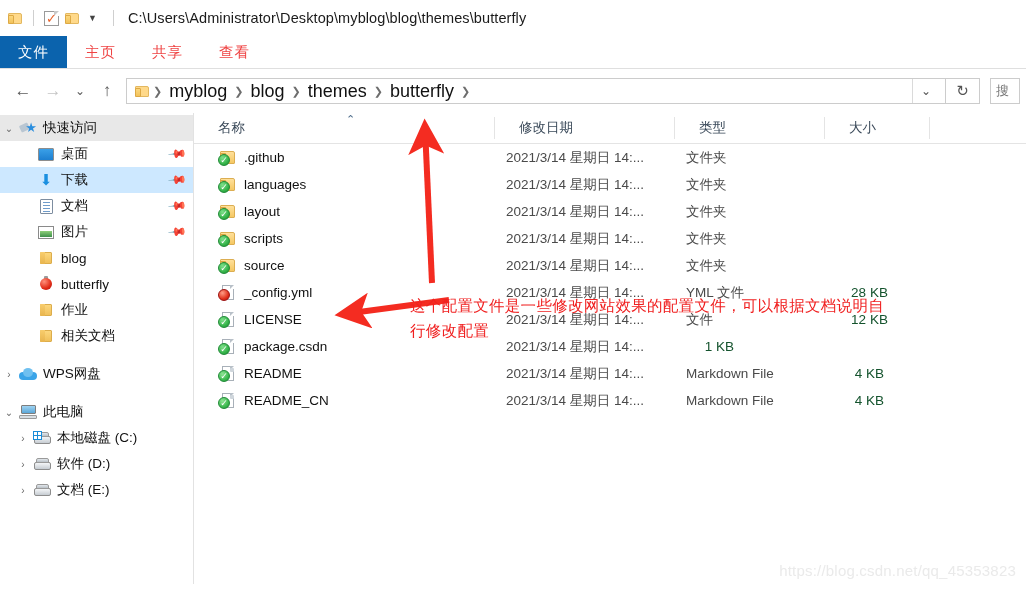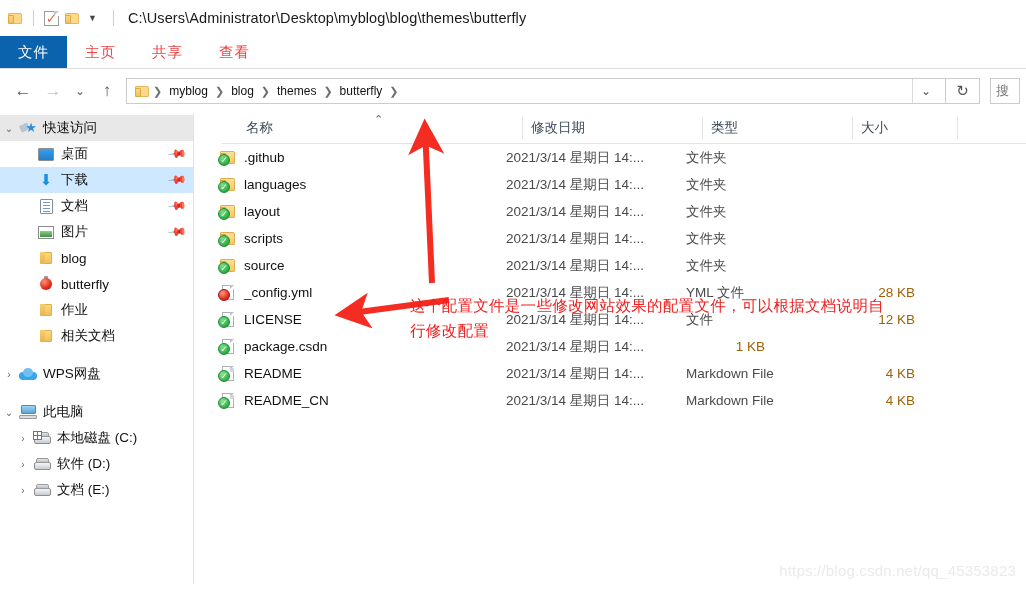--- a/index.html
+++ b/index.html
@@ -97,21 +97,21 @@
   }
   .navbtn.dim { color: #c4c4c4; }
   .navbtn.small { font-size: 12px; width: 24px; }
   .addressbar {
     flex: 1; height: 26px; margin-left: 4px;
     border: 1px solid #cccccc; background: #fff;
     display: flex; align-items: center; padding: 0 6px;
     box-sizing: border-box;
   }
   .crumb {
-    font-size: 12px; color: #111; padding: 0 6px; cursor: default;
+    font-size: 18px; color: #111; padding: 0 6px; cursor: default;
     white-space: nowrap;
   }
   .crumb-sep { color: #6d6d6d; font-size: 11px; padding: 0 1px; }
   .addr-spacer { flex: 1; }
   .addr-btn {
     width: 26px; height: 24px; display: flex; align-items: center;
     justify-content: center; color: #555; font-size: 12px;
   }
   .addr-div { width: 1px; height: 24px; background: #dadada; }
   .refresh-btn {
@@ -264,24 +264,24 @@
     background:#9a9a9a; border-radius:1px;
   }
 
   
   .filepane {
     flex: 1; position: relative; background: #fff; overflow: hidden;
   }
   .colheader {
     display: flex; align-items: center; height: 30px;
     border-bottom: 1px solid #e4e4e4;
-    font-size: 13.5px; color: #3b4a5a; margin-left: 28px;
+    font-size: 13.5px; color: #3b4a5a;
   }
   .col {
-    box-sizing: border-box; padding-left: 8px;
+    box-sizing: border-box; padding-left: 24px;
     border-left: 1px solid #e4e4e4; height: 22px; display: flex;
     align-items: center; cursor: default; position: relative;
   }
   .col:first-child { border-left: none; }
   .col-name { width: 300px; padding-left: 24px; }
   .col-date { width: 180px; }
   .col-type { width: 150px; }
   .col-size { width: 105px; }
   .col-sort {
     position: absolute; left: 152px; top: -4px; color: #4c6b8a; font-size: 11px;
@@ -292,21 +292,21 @@
     font-size: 13.5px; cursor: default;
   }
   .cell { box-sizing: border-box; }
   .cell-name {
     width: 300px; padding-left: 24px; display: flex; align-items: center;
     color: #111;
   }
   .cell-date { width: 180px; color: #4a4a4a; padding-left: 12px; }
   .cell-type { width: 150px; color: #4a4a4a; padding-left: 12px; }
   .cell-size {
-    width: 105px; color: #a16207; text-align: right; padding-right: 14px;
+    width: 105px; color: #14532d; text-align: center; padding-right: 14px;
   }
   .name-text { margin-left: 8px; }
 
   
   .li-icon { width: 18px; height: 16px; position: relative; flex: 0 0 18px; }
   .li-icon .fldr-b {
     position:absolute; left:2px; top:1px; width:15px; height:13px;
     background: linear-gradient(#ffe09a,#f5c863);
     border:1px solid #dcae52; border-radius:1px 2px 1px 1px; box-sizing:border-box;
   }

